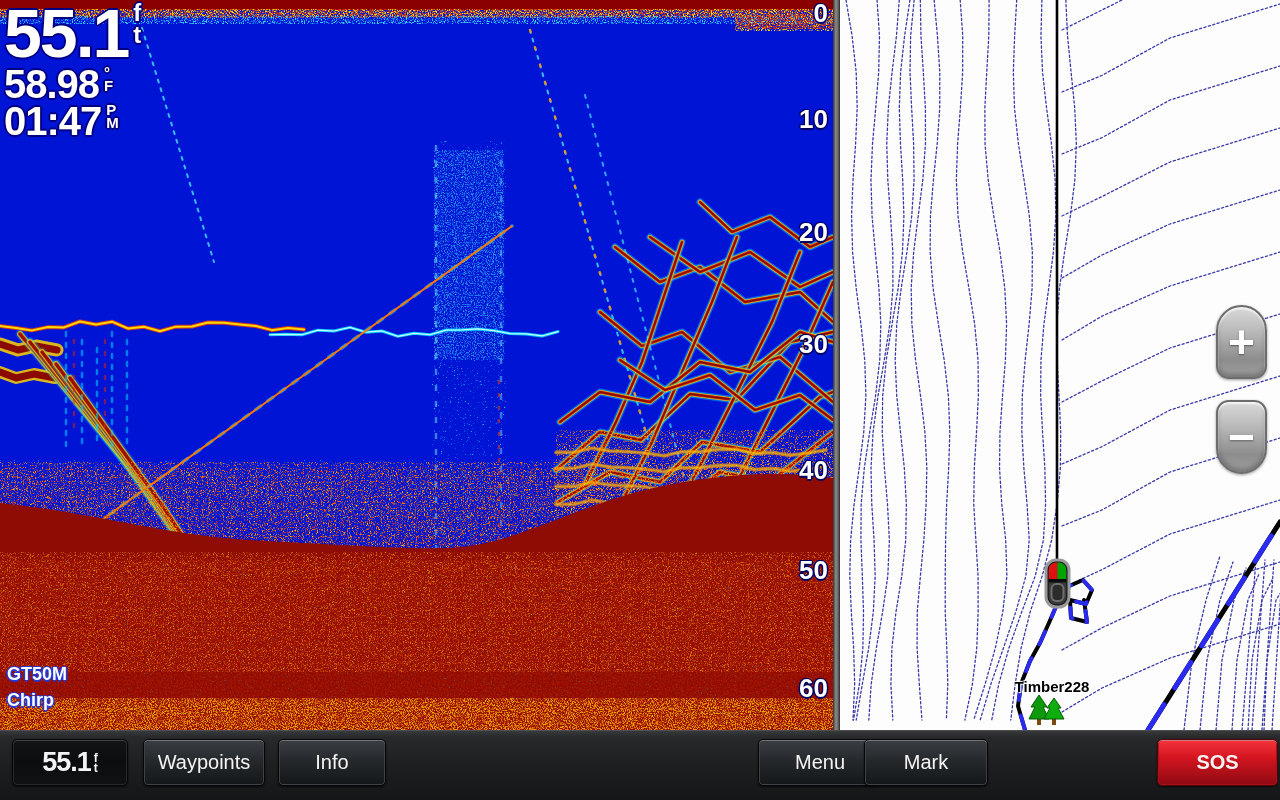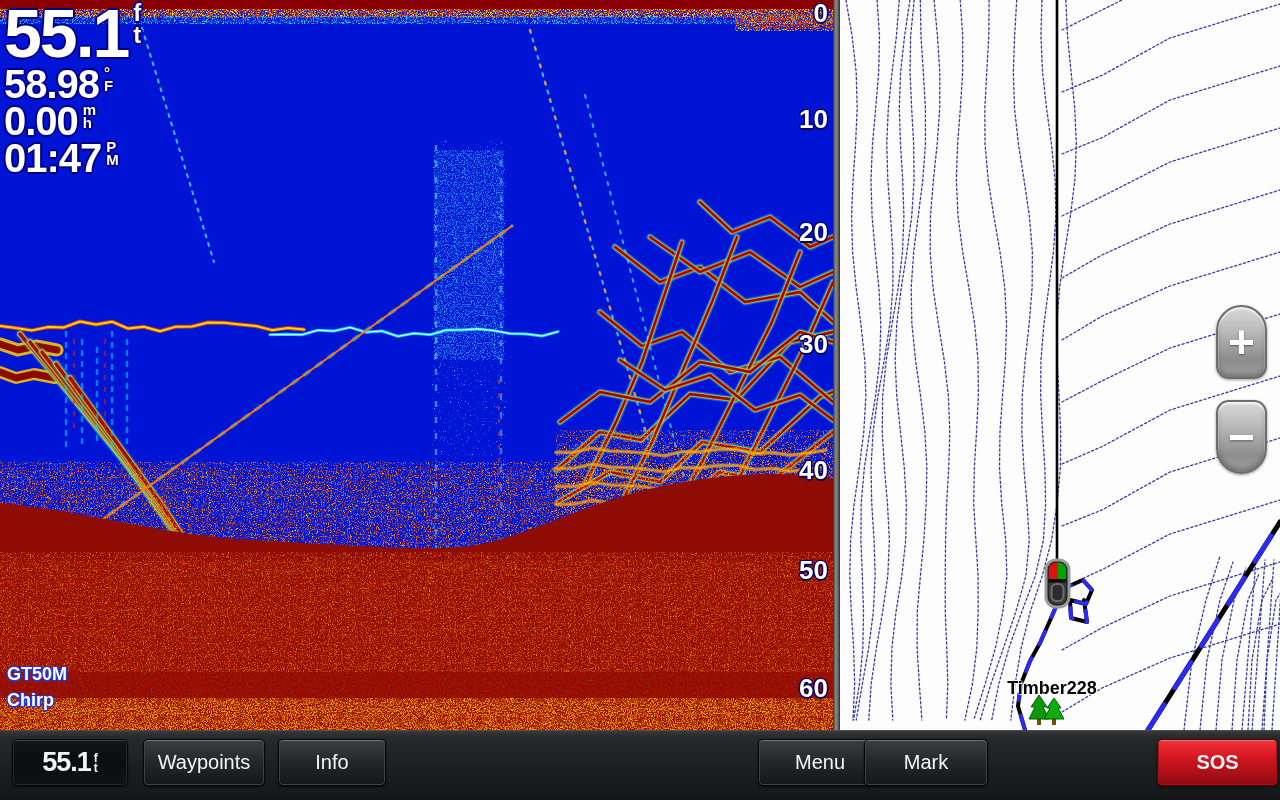--- a/index.html
+++ b/index.html
@@ -24,21 +24,21 @@
     text-shadow:-1.5px 0 #000060,1.5px 0 #000060,0 -1.5px #000060,0 1.5px #000060,1px 1px #000060,-1px -1px #000060;}
   .src-label{position:absolute;left:7px;color:#fff;font-size:18px;font-weight:bold;
     text-shadow:-1.5px 0 #2238d8,1.5px 0 #2238d8,0 -1.5px #2238d8,0 1.5px #2238d8;}
 
   
   .divider{position:absolute;left:833px;top:0;width:7px;height:730px;background:linear-gradient(90deg,#333,#8a8a8a 40%,#6a6a6a 70%,#2a2a2a);}
 
   
   .map-panel{position:absolute;left:840px;top:0;width:440px;height:730px;background:#fdfdfd;overflow:hidden;}
   .map-panel svg.chart{position:absolute;left:0;top:0;}
-  .wpt-label{position:absolute;left:152px;top:678px;width:120px;text-align:center;font-size:18px;font-weight:bold;color:#000;
+  .wpt-label{position:absolute;left:152px;top:678px;width:120px;text-align:center;font-size:15px;font-weight:bold;color:#000;
     text-shadow:0 0 2px #fff,0 0 2px #fff,1px 1px 1px #fff,-1px -1px 1px #fff;}
   .wpt-icon{position:absolute;left:188px;top:694px;}
   .zoom-btn{position:absolute;left:376px;width:51px;height:74px;border:2px solid #6d6d6d;
     background:linear-gradient(180deg,#d9d9d9 0%,#b9b9b9 35%,#8d8d8d 75%,#9d9d9d 100%);
     box-shadow:inset 0 2px 2px rgba(255,255,255,.8),inset 0 -3px 4px rgba(0,0,0,.25),0 1px 3px rgba(0,0,0,.4);
     color:#fff;font-size:46px;font-weight:bold;line-height:62px;text-align:center;padding:0;cursor:pointer;
     text-shadow:0 1px 2px #555;}
   .zoom-in{top:305px;border-radius:26px 26px 13px 13px;}
   .zoom-out{top:400px;border-radius:13px 13px 26px 26px;}
 
@@ -263,27 +263,20 @@
         </span>
       </div>
       <div class="row-sec">
         <span class="sec-num otl">58.98</span>
         <span class="unit-stack small otl">
           <span>°</span>
             <span>F</span>
         </span>
       </div>
       <div class="row-sec">
-        <span class="sec-num otl">0.00</span>
-        <span class="unit-stack small otl">
-          <span>m</span>
-            <span>h</span>
-        </span>
-      </div>
-      <div class="row-sec">
         <span class="sec-num otl">01:47</span>
         <span class="unit-stack small otl">
           <span>P</span>
             <span>M</span>
         </span>
       </div>
     </div>
 
     <span class="scale-label" style="top:-2px;">0</span>
     <span class="scale-label" style="top:104px;">10</span>

